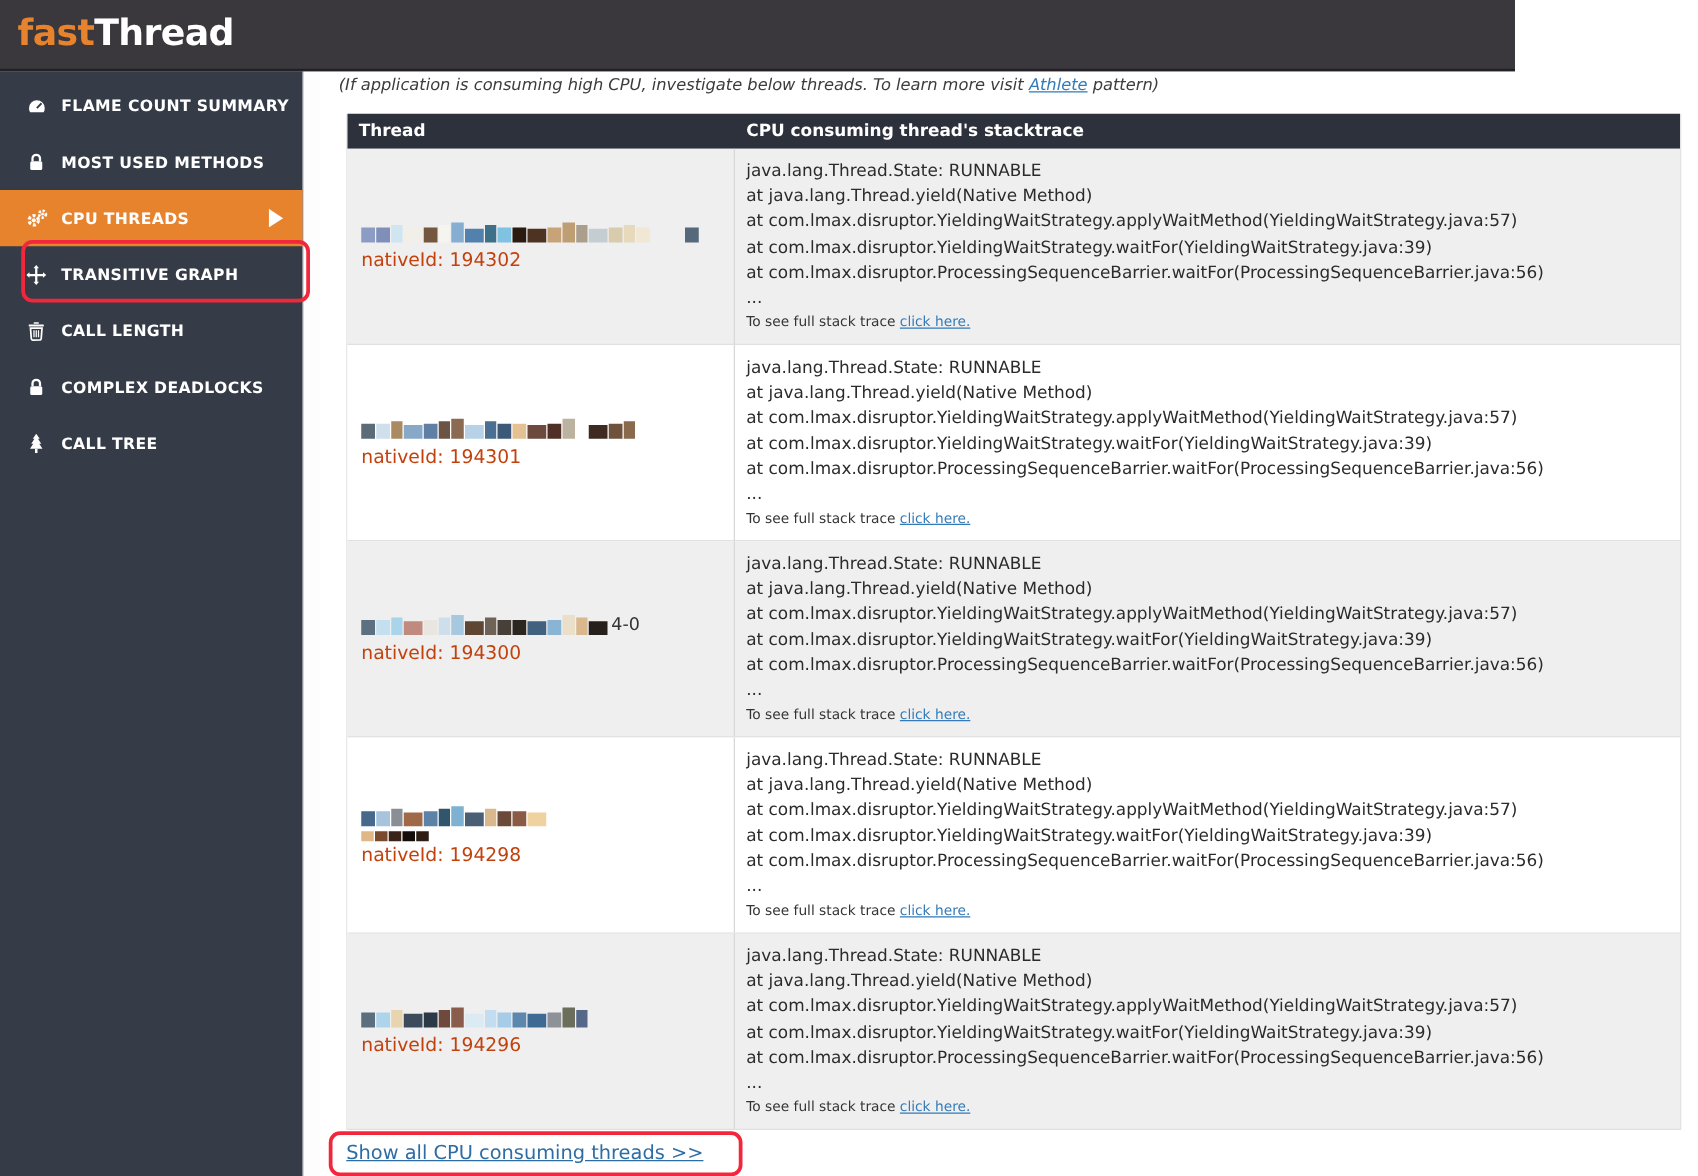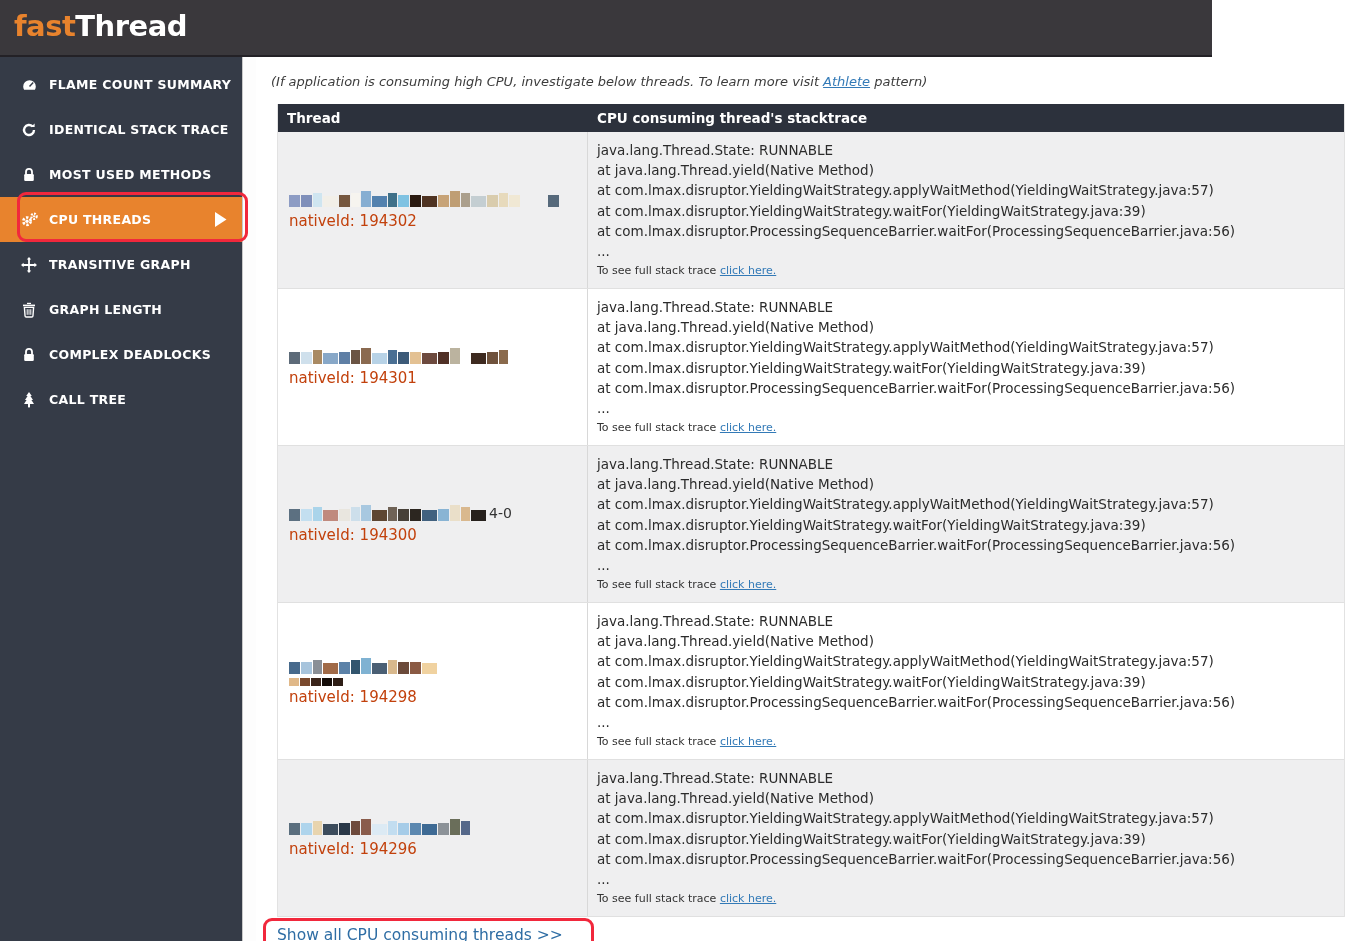--- a/index.html
+++ b/index.html
@@ -24,21 +24,21 @@
   .play{position:absolute;right:15px;top:15px}
   .annotation-cpu{position:absolute;left:17px;top:135px;width:225px;height:44px;
                   border:3px solid #f1283c;border-radius:9px;z-index:8;pointer-events:none}
 
   
   .gutter{position:absolute;top:57px;left:242px;width:14px;height:884px;background:#fdfdfd;
           border-left:1px solid #c9c9c9;box-sizing:border-box}
 
   
   .content{position:absolute;top:57px;left:256px;width:1102px;height:884px;background:#fff}
-  .note{margin:17px 0 0 15px;font-size:13px;font-style:italic;color:#3c3c3c}
+  .note{margin:4px 0 0 15px;font-size:13px;font-style:italic;color:#3c3c3c}
   .note a{color:#337ab7;text-decoration:underline;cursor:pointer}
 
   .ftable{margin:15px 0 0 21px;width:1068px;border-left:1px solid #e2e2e2;border-right:1px solid #e2e2e2;box-sizing:border-box}
   .thead{display:flex;background:#2c313c;height:28px;align-items:center;color:#fff;
          font-size:13.5px;font-weight:bold}
   .thead .c1{width:310px;padding-left:9px;box-sizing:border-box}
   .thead .c2{flex:1;padding-left:9px}
 
   .trow{display:flex;height:157px;box-sizing:border-box;border-bottom:1px solid #e0e0e0;background:#fff}
   .trow.alt{background:#efeff0}
@@ -78,29 +78,20 @@
     <div class="nav-item">
       <span class="icon">
         <svg width="17" height="16" viewBox="0 0 17 16">
             <path d="M8.5 3.2a6.3 6.3 0 0 0-6.3 6.3c0 1.2.33 2.3.9 3.2h10.8c.57-.9.9-2 .9-3.2a6.3 6.3 0 0 0-6.3-6.3z" fill="#fff"></path>
             <line x1="8.5" y1="9.5" x2="12.2" y2="5.6" stroke="#353b47" stroke-width="1.5"></line>
           </svg>
       </span>
       <span class="label">FLAME COUNT SUMMARY</span>
     </div>
 
-    <div class="nav-item">
-      <span class="icon">
-        <svg width="16" height="16" viewBox="0 0 16 16">
-            <path d="M13 8a5 5 0 1 1-1.46-3.54" fill="none" stroke="#fff" stroke-width="2.4"></path>
-            <path d="M13.6 1.4v3.6H10z" fill="#fff"></path>
-          </svg>
-      </span>
-      <span class="label">IDENTICAL STACK TRACE</span>
-    </div>
 
     <div class="nav-item">
       <span class="icon">
         <svg width="14" height="16" viewBox="0 0 14 16">
             <path d="M4 7V4.8a3 3 0 0 1 6 0V7" fill="none" stroke="#fff" stroke-width="1.8"></path>
             <rect x="2.2" y="7" width="9.6" height="7" rx="1.2" fill="#fff"></rect>
           </svg>
       </span>
       <span class="label">MOST USED METHODS</span>
     </div>
@@ -134,21 +125,21 @@
 
     <div class="nav-item">
       <span class="icon">
         <svg width="14" height="16" viewBox="0 0 14 16" fill="#fff">
             <rect x="1" y="2.6" width="12" height="1.6"></rect>
             <rect x="5" y="0.8" width="4" height="1.2"></rect>
             <path d="M2.4 5.4h9.2l-.65 8.6a1.1 1.1 0 0 1-1.1 1H4.15a1.1 1.1 0 0 1-1.1-1z" fill="none" stroke="#fff" stroke-width="1.4"></path>
             <path d="M5.2 7.2v5.6M7 7.2v5.6M8.8 7.2v5.6" stroke="#fff" stroke-width="1" fill="none"></path>
           </svg>
       </span>
-      <span class="label">GRAPH LENGTH</span>
+      <span class="label">CALL LENGTH</span>
     </div>
 
     <div class="nav-item">
       <span class="icon">
         <svg width="14" height="16" viewBox="0 0 14 16">
             <path d="M4 7V4.8a3 3 0 0 1 6 0V7" fill="none" stroke="#fff" stroke-width="1.8"></path>
             <rect x="2.2" y="7" width="9.6" height="7" rx="1.2" fill="#fff"></rect>
           </svg>
       </span>
       <span class="label">COMPLEX DEADLOCKS</span>

